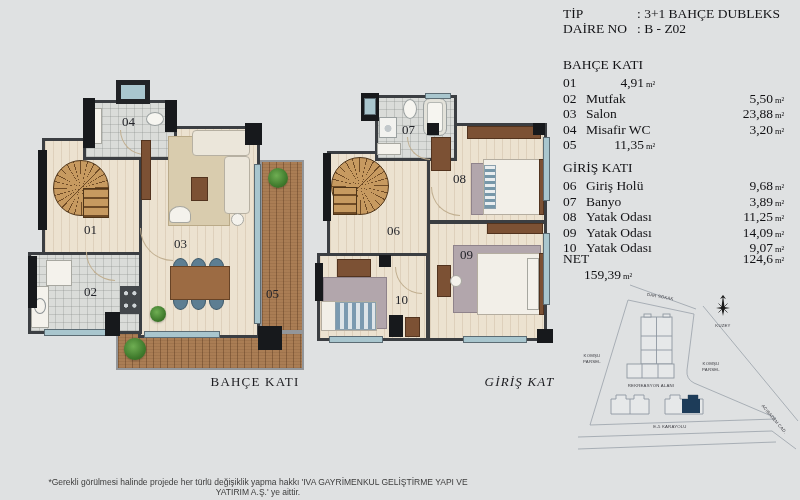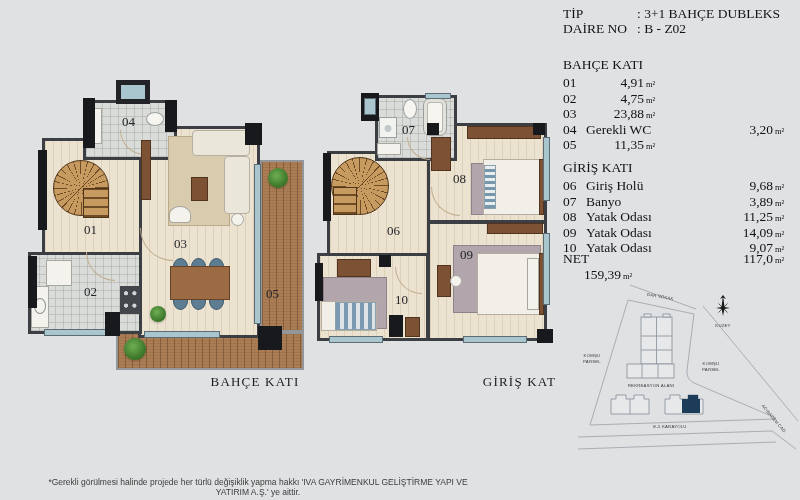--- a/index.html
+++ b/index.html
@@ -176,21 +176,21 @@
     <div class="blk" style="left:0px;top:170px;width:8px;height:38px;"></div>
 
     <div class="rno" style="left:72px;top:130px;">06</div>
     <div class="rno" style="left:87px;top:29px;">07</div>
     <div class="rno" style="left:138px;top:78px;">08</div>
     <div class="rno" style="left:145px;top:154px;">09</div>
     <div class="rno" style="left:80px;top:199px;">10</div>
   </div>
 
   <div class="caption" style="left:185px;top:374px;width:140px;">BAHÇE KATI</div>
-  <div class="caption" style="left:452px;top:374px;width:135px;">GİRİŞ KAT</div>
+  <div class="caption" style="left:452px;top:374px;width:135px;font-style:italic;">GİRİŞ KAT</div>
 
   <div class="panel">
     <div class="pblock" style="top:6px;">
       <div class="hrow">
         <span class="hlab">TİP</span>
         <span>: 3+1 BAHÇE DUBLEKS</span>
       </div>
       <div class="hrow">
         <span class="hlab">DAİRE NO</span>
         <span>: B - Z02</span>
@@ -199,31 +199,33 @@
 
     <div class="pblock title" style="top:57px;">BAHÇE KATI</div>
     <div class="pblock" style="top:76px;">
       <div class="irow">
           <span class="ino">01</span>
           <span class="ival">4,91</span>
           <span class="iunit">m²</span>
         </div>
       <div class="irow">
           <span class="ino">02</span>
-          <span class="ival">4,75</span>
+          <span class="inm">Mutfak</span>
+          <span class="ival">5,50</span>
           <span class="iunit">m²</span>
         </div>
       <div class="irow">
           <span class="ino">03</span>
+          <span class="inm">Salon</span>
           <span class="ival">23,88</span>
           <span class="iunit">m²</span>
         </div>
       <div class="irow">
           <span class="ino">04</span>
-          <span class="inm">Gerekli WC</span>
+          <span class="inm">Misafir WC</span>
           <span class="ival">3,20</span>
           <span class="iunit">m²</span>
         </div>
       <div class="irow">
           <span class="ino">05</span>
           <span class="ival">11,35</span>
           <span class="iunit">m²</span>
         </div>
     </div>
 
@@ -257,21 +259,21 @@
           <span class="ino">10</span>
           <span class="inm">Yatak Odası</span>
           <span class="ival">9,07</span>
           <span class="iunit">m²</span>
         </div>
     </div>
 
     <div class="pblock" style="top:252px;">
       <div class="irow">
           <span class="inm">NET</span>
-          <span class="ival">117,0</span>
+          <span class="ival">124,6</span>
           <span class="iunit">m²</span>
         </div>
       <div class="irow">
           <span class="ival">159,39</span>
           <span class="iunit">m²</span>
         </div>
     </div>
   </div>
 
   <svg class="siteplan" width="230" height="182" viewBox="0 0 230 182">

